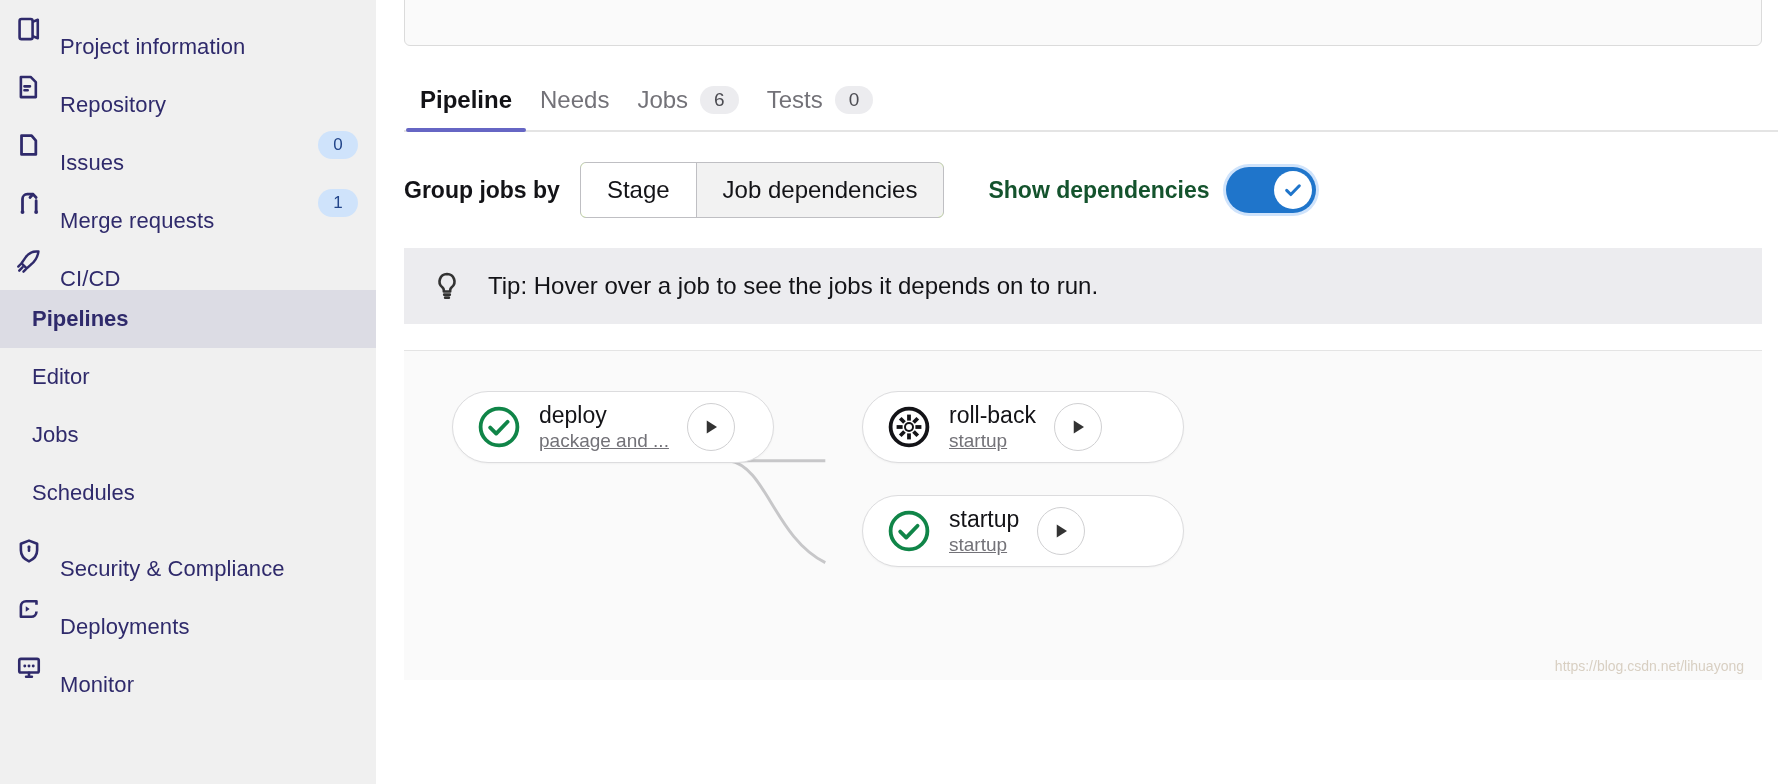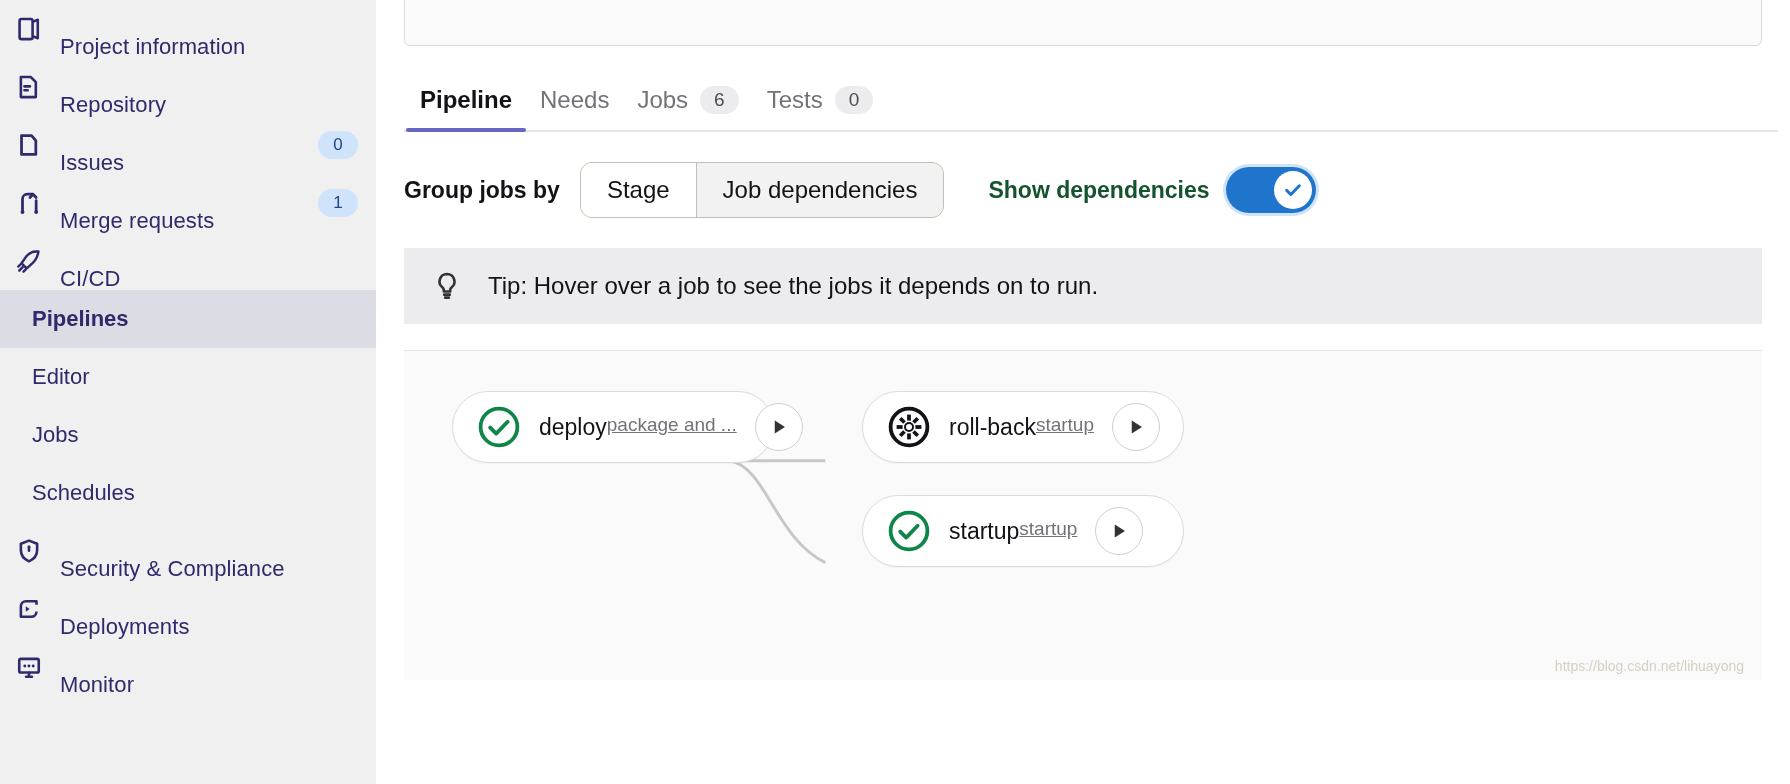--- a/index.html
+++ b/index.html
@@ -129,21 +129,21 @@
     margin-top: 30px;
     height: 56px;
   }
   .ctrl-label {
     font-size: 23px; font-weight: bold; color: #131317;
     margin-right: 20px; white-space: nowrap;
   }
   .seg-group {
     display: flex;
     border: 1px solid #bfbfc3;
-    border-radius: 12px;
+    border-radius: 6px;
     overflow: hidden;
     height: 56px;
     background: #bef264;
   }
   .seg {
     font-size: 24px;
     color: #131317;
     background: #fff;
     display: flex; align-items: center; justify-content: center;
     padding: 0 26px;
@@ -206,21 +206,21 @@
     display: flex; align-items: center;
     background: #fff;
     border: 1px solid #dcdcde;
     border-radius: 36px;
     height: 72px;
     padding: 0 12px 0 24px;
     box-shadow: 0 1px 2px rgba(0,0,0,.04);
     cursor: pointer;
   }
   .job-card .status { margin-right: 18px; flex: 0 0 auto; display:flex; }
-  .job-card .texts { display: flex; flex-direction: row; justify-content: flex-start; }
+  .job-card .texts { display: flex; flex-direction: column; justify-content: flex-start; }
   .job-card .jname {
     font-size: 23px; color: #131317; line-height: 28px; white-space: nowrap;
   }
   .job-card .jsub {
     font-size: 19px; color: #737278; line-height: 24px; white-space: nowrap; text-decoration: underline;
   }
   .job-card .play {
     margin-left: 18px;
     width: 48px; height: 48px;
     border-radius: 50%;

